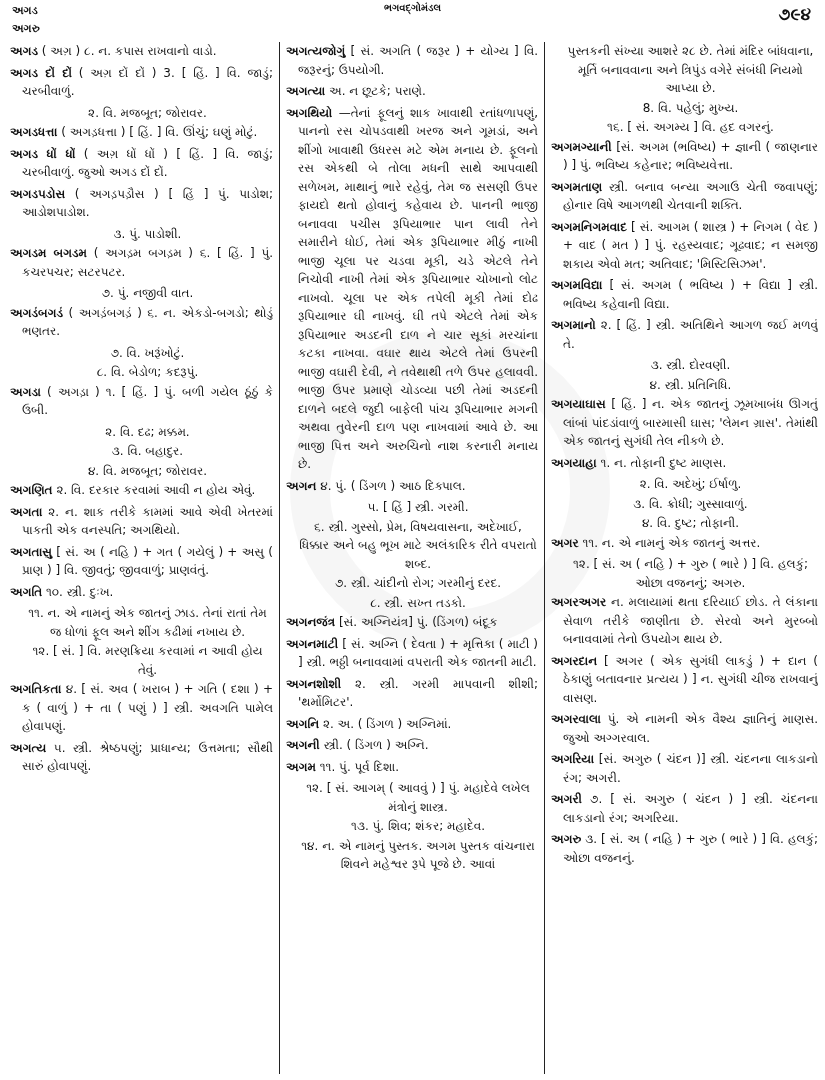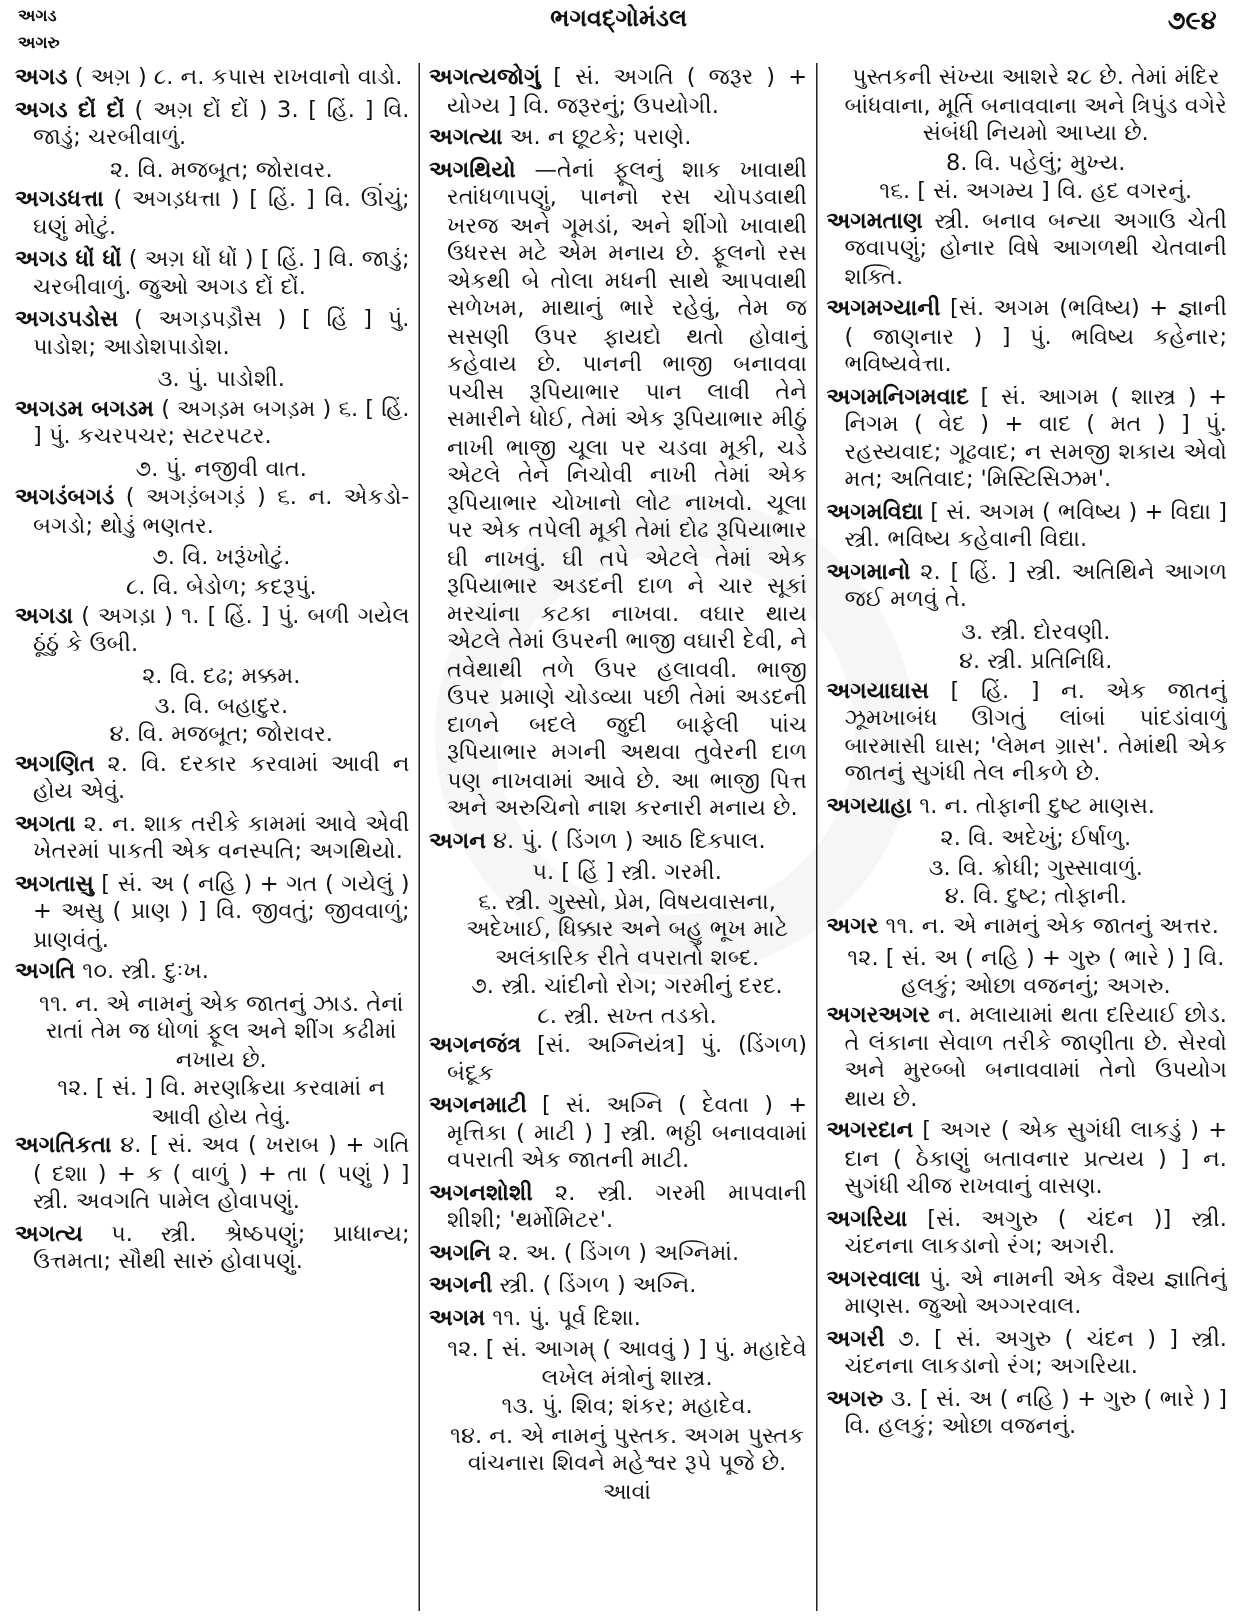--- a/index.html
+++ b/index.html
@@ -5,24 +5,24 @@
   html, body { margin: 0; padding: 0; }
   body {
     width: 825px; height: 1080px; overflow: hidden;
     background: #ffffff; color: #111;
     font-family: "DejaVu Sans", "Liberation Sans", sans-serif;
     position: relative;
   }
   .header { position: absolute; left: 0; top: 0; width: 825px; height: 40px; }
   .guide-top { position: absolute; left: 12px; top: 4px; font-size: 11px; font-weight: bold; }
   .guide-bottom { position: absolute; left: 12px; top: 22px; font-size: 11px; font-weight: bold; }
-  .title { position: absolute; left: 0; width: 825px; top: 2px; text-align: center; font-size: 16px; font-weight: bold; }
+  .title { position: absolute; left: 0; width: 825px; top: 2px; text-align: center; font-size: 10px; font-weight: bold; }
   .pagenum { position: absolute; right: 14px; top: 4px; font-size: 17px; font-weight: bold; }
   .columns { position: absolute; left: 10px; top: 42px; width: 808px; height: 1032px; display: flex; }
-  .col { box-sizing: border-box; overflow: hidden; font-size: 15px; line-height: 18.5px; }
+  .col { box-sizing: border-box; overflow: hidden; font-size: 12px; line-height: 18.5px; }
   .col1 { width: 270px; padding-right: 6px; border-right: 1.5px solid #222; }
   .col2 { width: 265px; padding: 0 6px; border-right: 1.5px solid #222; }
   .col3 { width: 273px; padding-left: 6px; }
   .entry { margin: 0 0 3px 0; text-align: justify; padding-left: 12px; text-indent: -12px; }
   .sub { margin: 0 0 1px 0; padding-left: 12px; text-indent: 0; text-align: center; }
   .hw { font-weight: bold; }
   .watermark {
     position: absolute; left: 290px; top: 330px; width: 320px; height: 320px;
     border-radius: 50%; border: 40px solid rgba(0,0,0,0.035); box-sizing: border-box; pointer-events: none;
   }
@@ -82,34 +82,34 @@
       <p class="entry"><span class="hw">અગની</span> <span>સ્ત્રી. ( ડિંગળ ) અગ્નિ.</span></p>
       <p class="entry"><span class="hw">અગમ</span> <span>૧૧. પું. પૂર્વ દિશા.</span></p>
       <p class="sub"><span>૧૨. [ સં. આગમ્ ( આવવું ) ] પું. મહાદેવે લખેલ મંત્રોનું શાસ્ત્ર.</span></p>
       <p class="sub"><span>૧૩. પું. શિવ; શંકર; મહાદેવ.</span></p>
       <p class="sub"><span>૧૪. ન. એ નામનું પુસ્તક. અગમ પુસ્તક વાંચનારા શિવને મહેશ્વર રૂપે પૂજે છે. આવાં</span></p>
     </div>
   <div class="col col3">
       <p class="sub"><span>પુસ્તકની સંખ્યા આશરે ૨૮ છે. તેમાં મંદિર બાંધવાના, મૂર્તિ બનાવવાના અને ત્રિપુંડ વગેરે સંબંધી નિયમો આપ્યા છે.</span></p>
       <p class="sub"><span>8. વિ. પહેલું; મુખ્ય.</span></p>
       <p class="sub"><span>૧૬. [ સં. અગમ્ય ] વિ. હદ વગરનું.</span></p>
+      <p class="entry"><span class="hw">અગમગ્યાની</span> <span>[સં. અગમ (ભવિષ્ય) + જ્ઞાની ( જાણનાર ) ] પું. ભવિષ્ય કહેનાર; ભવિષ્યવેત્તા.</span></p>
       <p class="entry"><span class="hw">અગમતાણ</span> <span>સ્ત્રી. બનાવ બન્યા અગાઉ ચેતી જવાપણું; હોનાર વિષે આગળથી ચેતવાની શક્તિ.</span></p>
-      <p class="entry"><span class="hw">અગમગ્યાની</span> <span>[સં. અગમ (ભવિષ્ય) + જ્ઞાની ( જાણનાર ) ] પું. ભવિષ્ય કહેનાર; ભવિષ્યવેત્તા.</span></p>
       <p class="entry"><span class="hw">અગમનિગમવાદ</span> <span>[ સં. આગમ ( શાસ્ત્ર ) + નિગમ ( વેદ ) + વાદ ( મત ) ] પું. રહસ્યવાદ; ગૂઢવાદ; ન સમજી શકાય એવો મત; અતિવાદ; 'મિસ્ટિસિઝમ'.</span></p>
       <p class="entry"><span class="hw">અગમવિદ્યા</span> <span>[ સં. અગમ ( ભવિષ્ય ) + વિદ્યા ] સ્ત્રી. ભવિષ્ય કહેવાની વિદ્યા.</span></p>
       <p class="entry"><span class="hw">અગમાનો</span> <span>૨. [ હિં. ] સ્ત્રી. અતિથિને આગળ જઈ મળવું તે.</span></p>
       <p class="sub"><span>૩. સ્ત્રી. દોરવણી.</span></p>
       <p class="sub"><span>૪. સ્ત્રી. પ્રતિનિધિ.</span></p>
       <p class="entry"><span class="hw">અગયાઘાસ</span> <span>[ હિં. ] ન. એક જાતનું ઝૂમખાબંધ ઊગતું લાંબાં પાંદડાંવાળું બારમાસી ઘાસ; 'લેમન ગ્રાસ'. તેમાંથી એક જાતનું સુગંધી તેલ નીકળે છે.</span></p>
       <p class="entry"><span class="hw">અગયાહા</span> <span>૧. ન. તોફાની દુષ્ટ માણસ.</span></p>
       <p class="sub"><span>૨. વિ. અદેખું; ઈર્ષાળુ.</span></p>
       <p class="sub"><span>૩. વિ. ક્રોધી; ગુસ્સાવાળું.</span></p>
       <p class="sub"><span>૪. વિ. દુષ્ટ; તોફાની.</span></p>
       <p class="entry"><span class="hw">અગર</span> <span>૧૧. ન. એ નામનું એક જાતનું અત્તર.</span></p>
       <p class="sub"><span>૧૨. [ સં. અ ( નહિ ) + ગુરુ ( ભારે ) ] વિ. હલકું; ઓછા વજનનું; અગરુ.</span></p>
       <p class="entry"><span class="hw">અગરઅગર</span> <span>ન. મલાયામાં થતા દરિયાઈ છોડ. તે લંકાના સેવાળ તરીકે જાણીતા છે. સેરવો અને મુરબ્બો બનાવવામાં તેનો ઉપયોગ થાય છે.</span></p>
       <p class="entry"><span class="hw">અગરદાન</span> <span>[ અગર ( એક સુગંધી લાકડું ) + દાન ( ઠેકાણું બતાવનાર પ્રત્યય ) ] ન. સુગંધી ચીજ રાખવાનું વાસણ.</span></p>
+      <p class="entry"><span class="hw">અગરવાલા</span> <span>પું. એ નામની એક વૈશ્ય જ્ઞાતિનું માણસ. જુઓ અગ્ગરવાલ.</span></p>
       <p class="entry"><span class="hw">અગરિયા</span> <span>[સં. અગુરુ ( ચંદન )] સ્ત્રી. ચંદનના લાકડાનો રંગ; અગરી.</span></p>
-      <p class="entry"><span class="hw">અગરવાલા</span> <span>પું. એ નામની એક વૈશ્ય જ્ઞાતિનું માણસ. જુઓ અગ્ગરવાલ.</span></p>
       <p class="entry"><span class="hw">અગરી</span> <span>૭. [ સં. અગુરુ ( ચંદન ) ] સ્ત્રી. ચંદનના લાકડાનો રંગ; અગરિયા.</span></p>
       <p class="entry"><span class="hw">અગરુ</span> <span>૩. [ સં. અ ( નહિ ) + ગુરુ ( ભારે ) ] વિ. હલકું; ઓછા વજનનું.</span></p>
     </div>
 </div>
 
 </body></html>

